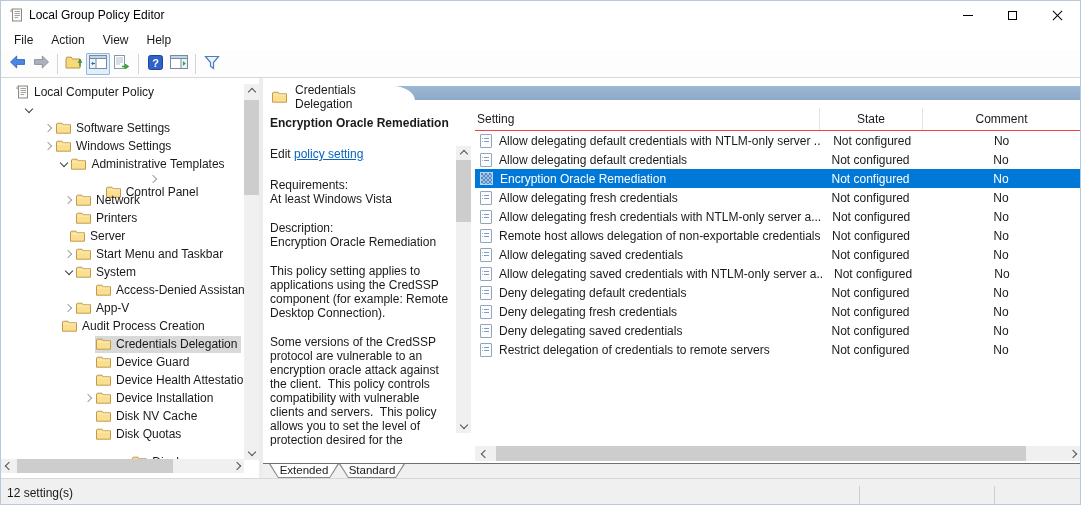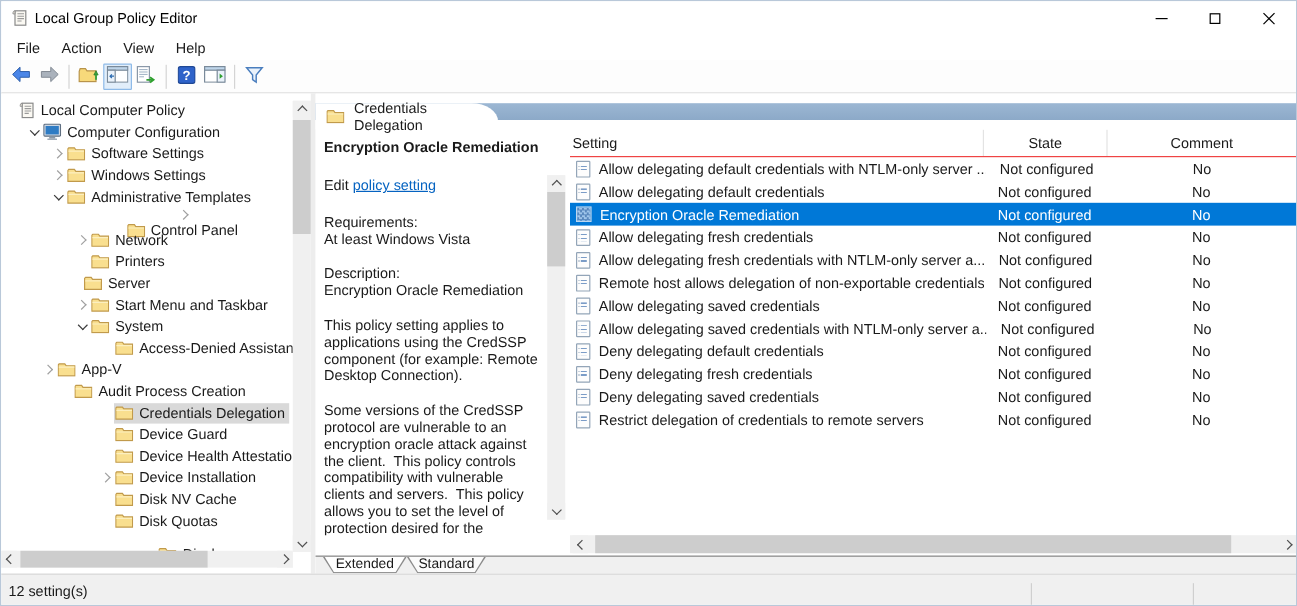--- a/index.html
+++ b/index.html
@@ -230,31 +230,20 @@
                   <rect x="2.5" y="1" width="9" height="12" fill="#fbf9f3" stroke="#8a8a8a"></rect>
                   <path d="M4.5 3.5 H10 M4.5 5.5 H10 M4.5 7.5 H10 M4.5 9.5 H8" stroke="#9a9a9a" stroke-width="0.9" fill="none"></path>
                   <path d="M2.5 1 Q0.8 1.2 0.8 2.6 L0.8 3.6 L2.5 3.6 Z" fill="#e8e4da" stroke="#8a8a8a" stroke-width="0.7"></path>
                 </svg>
               </span>
       <span class="t-label">Local Computer Policy</span>
     </span>
   </div>
           <div class="tree-item" style="padding-left: 22px;">
     <span class="chev expanded"></span>
-    <span class="node">
-      <span class="t-ico">
-                <svg width="15" height="14" viewBox="0 0 15 14">
-                  <rect x="0.5" y="0.5" width="14" height="10" rx="1" fill="#cbd6e3" stroke="#5e6e80"></rect>
-                  <rect x="2" y="2" width="11" height="7" fill="#2f7cc4"></rect>
-                  <rect x="5" y="11" width="5" height="1.5" fill="#8c9aa8"></rect>
-                  <rect x="3.5" y="12.5" width="8" height="1" fill="#8c9aa8"></rect>
-                </svg>
-              </span>
-      <span class="t-label">Computer Configuration</span>
-    </span>
   </div>
           <div class="tree-item" style="padding-left: 42px;">
     <span class="chev collapsed"></span>
     <span class="node">
       <span class="t-ico">
                 <svg width="15" height="12" viewBox="0 0 15 12">
                   <path d="M0.5 3 V11.2 H14.5 V2.8 H7.2 L6 1.2 H1.3 L0.5 2 Z" fill="#f9df8f" stroke="#c19a4b"></path>
                   <path d="M1 4 H14" stroke="#fcefc0" stroke-width="1"></path>
                 </svg>
               </span>
@@ -266,21 +255,21 @@
     <span class="node">
       <span class="t-ico">
                 <svg width="15" height="12" viewBox="0 0 15 12">
                   <path d="M0.5 3 V11.2 H14.5 V2.8 H7.2 L6 1.2 H1.3 L0.5 2 Z" fill="#f9df8f" stroke="#c19a4b"></path>
                   <path d="M1 4 H14" stroke="#fcefc0" stroke-width="1"></path>
                 </svg>
               </span>
       <span class="t-label">Windows Settings</span>
     </span>
   </div>
-          <div class="tree-item" style="padding-left: 42px;">
+          <div class="tree-item" style="padding-left: 42px; justify-content: center;">
     <span class="chev expanded"></span>
     <span class="node">
       <span class="t-ico">
                 <svg width="15" height="12" viewBox="0 0 15 12">
                   <path d="M0.5 3 V11.2 H14.5 V2.8 H7.2 L6 1.2 H1.3 L0.5 2 Z" fill="#f9df8f" stroke="#c19a4b"></path>
                   <path d="M1 4 H14" stroke="#fcefc0" stroke-width="1"></path>
                 </svg>
               </span>
       <span class="t-label">Administrative Templates</span>
     </span>
@@ -362,21 +351,21 @@
     <span class="node">
       <span class="t-ico">
                 <svg width="15" height="12" viewBox="0 0 15 12">
                   <path d="M0.5 3 V11.2 H14.5 V2.8 H7.2 L6 1.2 H1.3 L0.5 2 Z" fill="#f9df8f" stroke="#c19a4b"></path>
                   <path d="M1 4 H14" stroke="#fcefc0" stroke-width="1"></path>
                 </svg>
               </span>
       <span class="t-label">Access-Denied Assistance</span>
     </span>
   </div>
-          <div class="tree-item" style="padding-left: 34px;">
+          <div class="tree-item" style="padding-left: 62px;">
     <span class="chev collapsed"></span>
     <span class="node">
       <span class="t-ico">
                 <svg width="15" height="12" viewBox="0 0 15 12">
                   <path d="M0.5 3 V11.2 H14.5 V2.8 H7.2 L6 1.2 H1.3 L0.5 2 Z" fill="#f9df8f" stroke="#c19a4b"></path>
                   <path d="M1 4 H14" stroke="#fcefc0" stroke-width="1"></path>
                 </svg>
               </span>
       <span class="t-label">App-V</span>
     </span>

